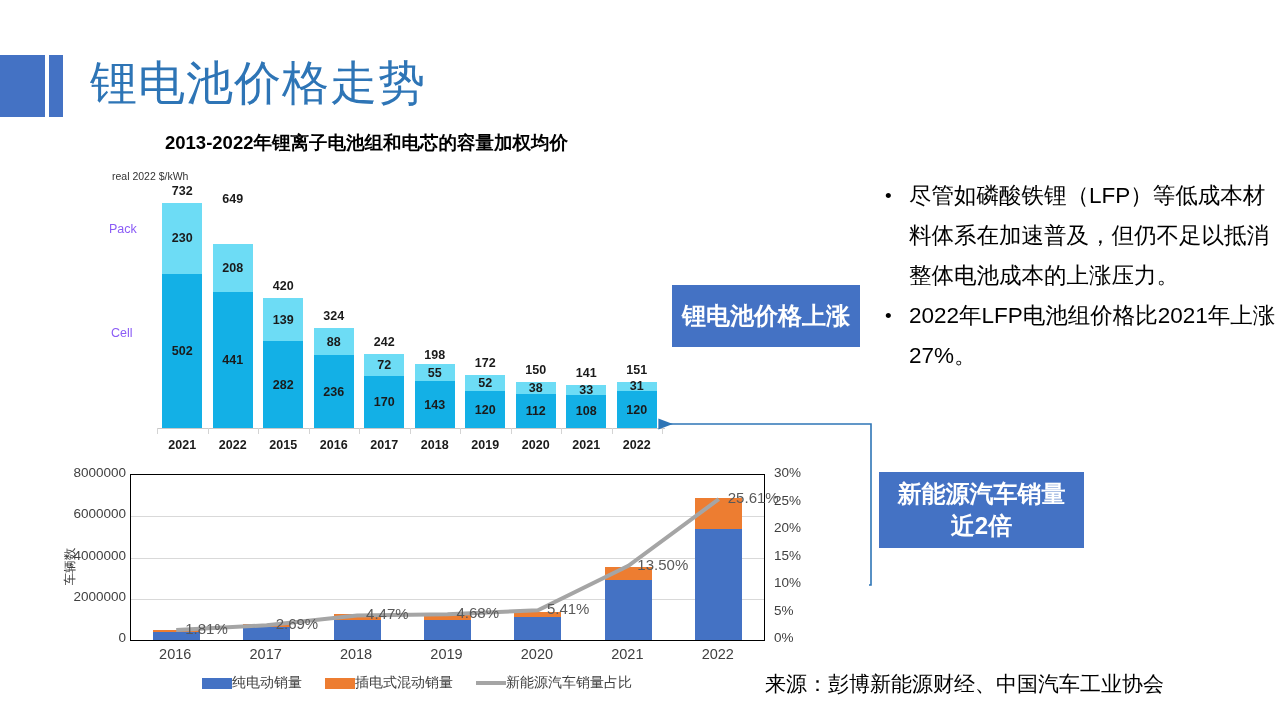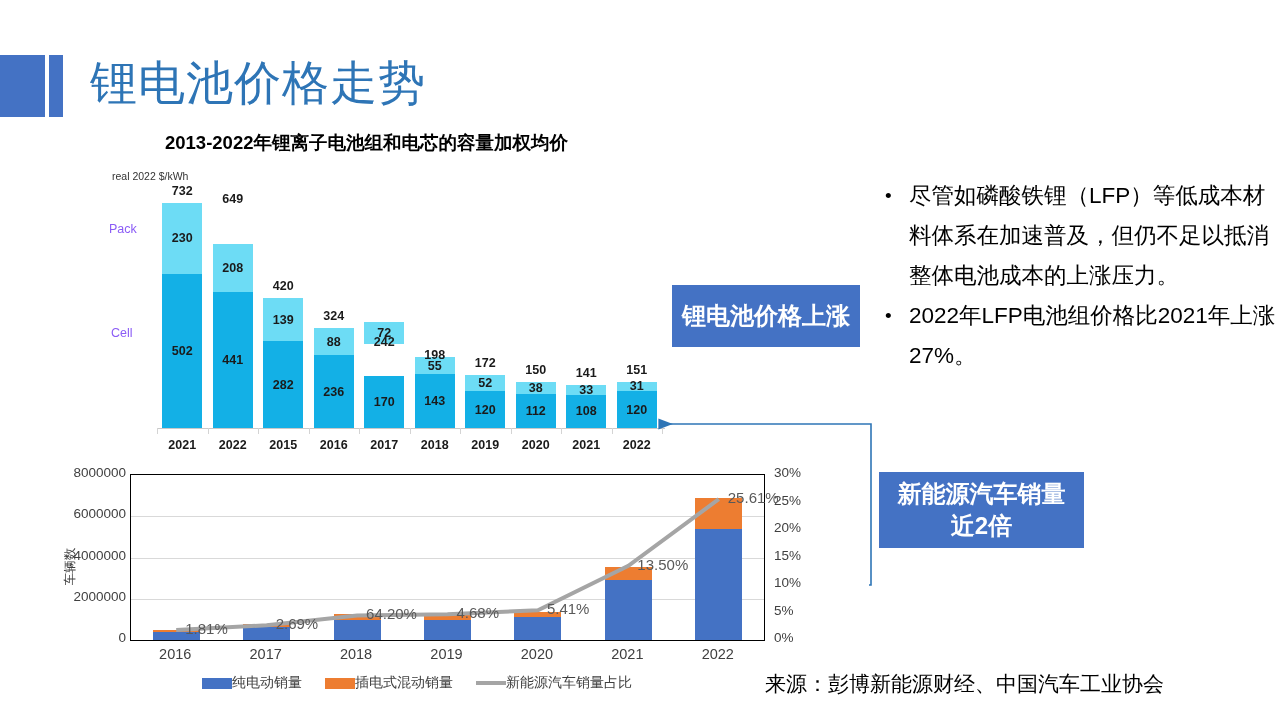--- a/index.html
+++ b/index.html
@@ -214,33 +214,33 @@
           </div>
         </div>
         <div class="bar-col" style="left: 156.75px;">
           <div class="seg-pack" style="height: 27.0769px; margin-top: 44px;">
             <span class="seg-label">88</span>
           </div>
           <div class="seg-cell" style="height: 72.6154px;">
             <span class="seg-label">236</span>
           </div>
         </div>
-        <div class="bar-col" style="left: 207.25px; gap: 32px;">
+        <div class="bar-col" style="left: 207.25px;">
           <div class="seg-pack" style="height: 22.1538px;">
             <span class="seg-label">72</span>
           </div>
           <div class="seg-cell" style="height: 52.3077px;">
             <span class="seg-label">170</span>
           </div>
         </div>
         <div class="bar-col" style="left: 257.75px;">
           <div class="seg-pack" style="height: 16.9231px;">
             <span class="seg-label">55</span>
           </div>
-          <div class="seg-cell" style="height: 54px;">
+          <div class="seg-cell" style="height: 47px;">
             <span class="seg-label">143</span>
           </div>
         </div>
         <div class="bar-col" style="left: 308.25px;">
           <div class="seg-pack" style="height: 16px;">
             <span class="seg-label">52</span>
           </div>
           <div class="seg-cell" style="height: 36.9231px;">
             <span class="seg-label">120</span>
           </div>
@@ -409,21 +409,21 @@
           <span class="lg-sw" style="background: rgb(237, 125, 49);"></span>
           <span>插电式混动销量</span>
         </div>
         <div class="lg-item">
           <span class="lg-line"></span>
           <span>新能源汽车销量占比</span>
         </div>
       </div>
   <div class="pct-label" style="left: 123.214px; top: 154.045px;">1.81%</div>
       <div class="pct-label" style="left: 213.643px; top: 149.205px;">2.69%</div>
-      <div class="pct-label" style="left: 304.071px; top: 139.415px;">64.20%</div>
+      <div class="pct-label" style="left: 304.071px; top: 139.415px;">4.47%</div>
       <div class="pct-label" style="left: 394.5px; top: 138.26px;">4.68%</div>
       <div class="pct-label" style="left: 484.929px; top: 134.245px;">5.41%</div>
       <div class="pct-label" style="left: 575.357px; top: 89.75px;">13.50%</div>
       <div class="pct-label" style="left: 665.786px; top: 23.145px;">25.61%</div>
     </div>
 
   <div class="source">来源：彭博新能源财经、中国汽车工业协会</div>
 
 </div>
 

